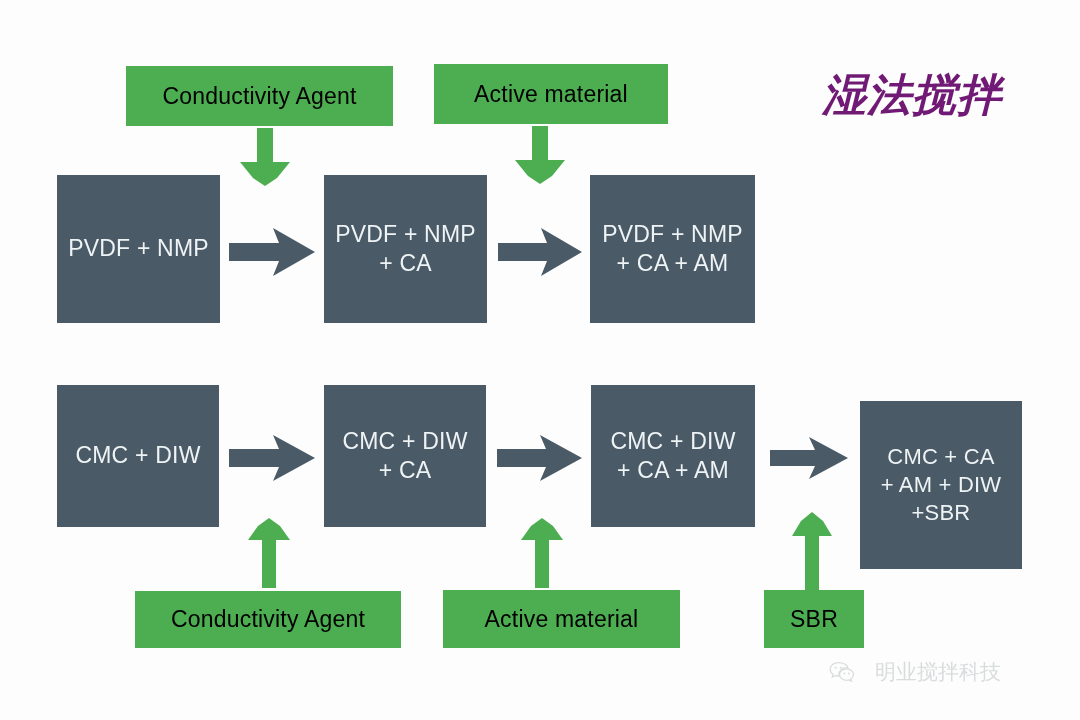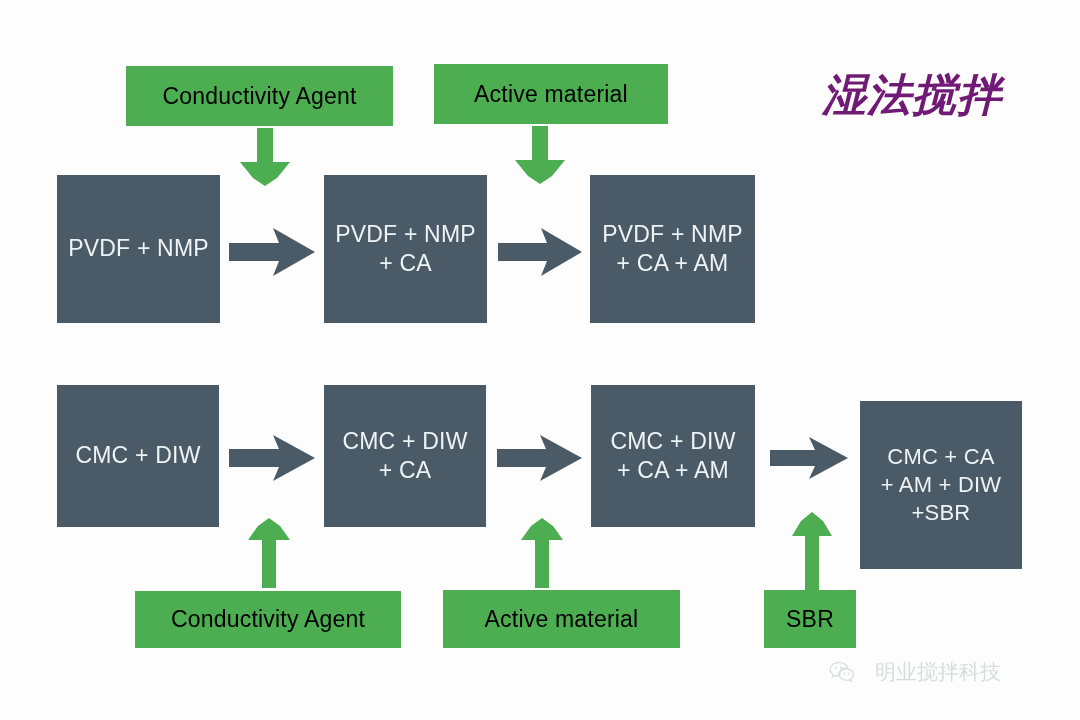--- a/index.html
+++ b/index.html
@@ -167,21 +167,21 @@
   <div class="arrow" style="left:790px; top:512px; width:44px; height:78px;">
     <svg viewBox="0 0 44 78" preserveAspectRatio="none">
       <path d="M22,0 L33,9 L42,24 L29,24 L29,78 L15,78 L15,24 L2,24 L11,9 Z" fill="#4cae50"></path>
     </svg>
   </div>
 
   <div class="gbox" style="left:135px; top:591px; width:266px; height:57px;">Conductivity Agent</div>
 
   <div class="gbox" style="left:443px; top:590px; width:237px; height:58px;">Active material</div>
 
-  <div class="gbox" style="left:764px; top:590px; width:92px; height:58px;">SBR</div>
+  <div class="gbox" style="left:764px; top:590px; width:100px; height:58px;">SBR</div>
 
   <div id="watermark" style="left:828px; top:658px;">
     <span class="wm-icon-wrap">
       <svg class="wm-icon" viewBox="0 0 32 32">
         <path d="M12.3 4.2C6.9 4.2 2.5 7.8 2.5 12.2c0 2.5 1.4 4.8 3.6 6.3l-0.9 2.9 3.2-1.7c1.2 0.4 2.5 0.6 3.9 0.6 0.3 0 0.6 0 0.9 0-0.2-0.7-0.3-1.3-0.3-2 0-4.4 4.3-8 9.6-8 0.4 0 0.7 0 1.1 0.1-0.8-3.5-5.4-6.2-11.3-6.2z" fill="none" stroke="#d9dcdd" stroke-width="1.5"></path>
         <circle cx="9.1" cy="10.4" r="1.3" fill="#d9dcdd"></circle>
         <circle cx="15.3" cy="10.4" r="1.3" fill="#d9dcdd"></circle>
         <path d="M30.2 18.5c0-3.7-3.7-6.7-8.3-6.7s-8.3 3-8.3 6.7c0 3.7 3.7 6.7 8.3 6.7 1.1 0 2.1-0.2 3.1-0.5l2.8 1.5-0.8-2.5c1.9-1.2 3.2-3.1 3.2-5.2z" fill="none" stroke="#d9dcdd" stroke-width="1.5"></path>
         <circle cx="19.4" cy="17.2" r="1.1" fill="#d9dcdd"></circle>
         <circle cx="24.6" cy="17.2" r="1.1" fill="#d9dcdd"></circle>

